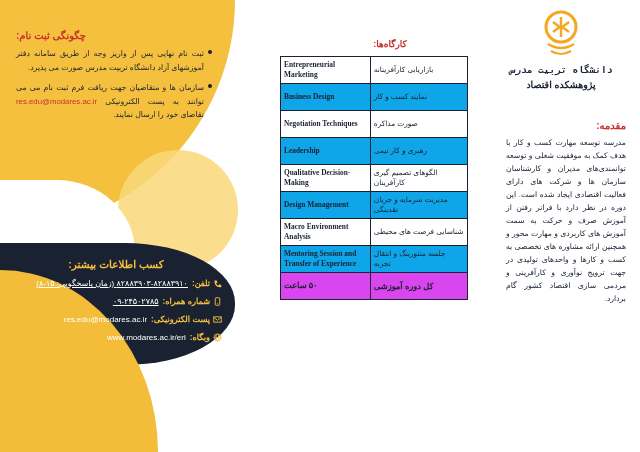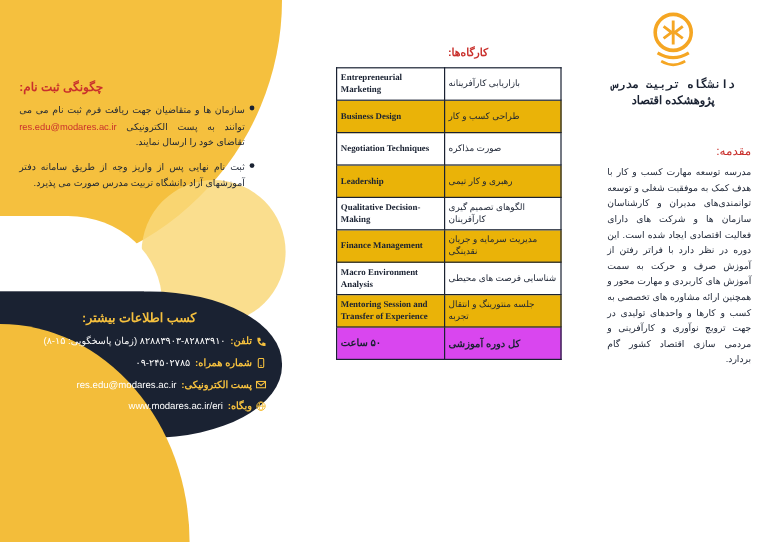--- a/index.html
+++ b/index.html
@@ -102,21 +102,21 @@
   
   .intro {
     position: absolute;
     right: 14px; top: 120px;
     width: 148px;
     text-align: justify;
     direction: rtl;
   }
   .intro-title {
     font-size: 10px;
-    font-weight: normal;
+    font-weight: bold;
     color: #c9302c;
     margin-bottom: 5px;
     text-align: right;
   }
   .intro-body {
     font-size: 7.7px;
     line-height: 13px;
     color: #1a2232;
     margin-left: 28px;
   }
@@ -154,42 +154,41 @@
   }
   tr.head td {
     font-weight: bold;
     font-size: 9px;
     color: #c9302c;
     border: none;
     height: 16px;
     padding-bottom: 4px;
   }
   tr.shade td {
-    background: #eab308;
+    background: #0ea5e9;
   }
   tr.total td {
     font-weight: bold;
     font-size: 8.3px;
     background: #d946ef;
   }
   
   .reg {
     position: absolute;
     left: 16px; top: 30px;
     width: 196px;
     direction: rtl;
     text-align: justify;
   }
   .reg-title {
     font-size: 10px;
     font-weight: bold;
     color: #c9302c;
     text-align: left;
     margin-bottom: 6px;
-    margin-top: 37px;
   }
   .reg-item {
     font-size: 7.8px;
     line-height: 13.5px;
     color: #1a2232;
     margin-bottom: 7px;
     padding-right: 8px;
     position: relative;
   }
   .reg-item .bullet {
@@ -245,20 +244,21 @@
   .contact-val {
     color: #ffffff;
     font-size: 8px;
     direction: ltr;
     unicode-bidi: embed;
     text-align: right;
     flex: 1;
   }
   .contact-val.rtlval {
     direction: rtl;
+    text-decoration: underline;
   }
   .c-icon {
     width: 9px; height: 9px;
     margin-left: 3px;
     flex: none;
     color: #f5c03e;
     display: inline-block;
   }
 </style>
 </head>
@@ -296,60 +296,60 @@
       <tbody id="courses-body">
         <tr class="head">
           <td class="fa">کارگاه‌ها:</td>
           <td class="en"></td>
         </tr>
       <tr>
             <td class="fa">بازاریابی کارآفرینانه</td>
             <td class="en">Entrepreneurial Marketing</td>
           </tr>
           <tr class="shade">
-            <td class="fa">طراحی کسب و کار</td>
+            <td class="fa">نمایند کسب و کار</td>
             <td class="en">Business Design</td>
           </tr>
           <tr>
             <td class="fa">صورت مذاکره</td>
             <td class="en">Negotiation Techniques</td>
           </tr>
           <tr class="shade">
             <td class="fa">رهبری و کار تیمی</td>
             <td class="en">Leadership</td>
           </tr>
           <tr>
             <td class="fa">الگوهای تصمیم گیری کارآفرینان</td>
             <td class="en">Qualitative Decision-Making</td>
           </tr>
           <tr class="shade">
             <td class="fa">مدیریت سرمایه و جریان نقدینگی</td>
-            <td class="en">Finance Management</td>
+            <td class="en">Design Management</td>
           </tr>
           <tr>
             <td class="fa">شناسایی فرصت های محیطی</td>
             <td class="en">Macro Environment Analysis</td>
           </tr>
           <tr class="shade">
             <td class="fa">جلسه منتورینگ و انتقال تجربه</td>
             <td class="en">Mentoring Session and Transfer of Experience</td>
           </tr>
           <tr class="total">
             <td class="fa">کل دوره آموزشی</td>
             <td class="en">۵۰ ساعت</td>
           </tr>
         </tbody>
     </table>
   </div>
 
   <div class="reg">
     <div class="reg-title">چگونگی ثبت نام:</div>
     <div id="reg-items">
+        <div class="reg-item"><span class="bullet"></span>ثبت نام نهایی پس از واریز وجه از طریق سامانه دفتر آموزشهای آزاد دانشگاه تربیت مدرس صورت می پذیرد.</div>
         <div class="reg-item"><span class="bullet"></span>سازمان ها و متقاضیان جهت ریافت فرم ثبت نام می می توانند به پست الکترونیکی <span class="mail-red">res.edu@modares.ac.ir</span> تقاضای خود را ارسال نمایند.</div>
-        <div class="reg-item"><span class="bullet"></span>ثبت نام نهایی پس از واریز وجه از طریق سامانه دفتر آموزشهای آزاد دانشگاه تربیت مدرس صورت می پذیرد.</div>
       </div>
   </div>
 
   <div class="contact">
     <div class="contact-title">کسب اطلاعات بیشتر:</div>
     <div id="contact-rows">
         <div class="contact-row">
           <span class="c-icon"><svg viewBox="0 0 12 12">
               <path d="M2 2h3l1 3-2 1a7 7 0 003 3l1-2 3 1v3H9A7 7 0 012 3z" fill="#f5c03e"></path>
             </svg></span>

